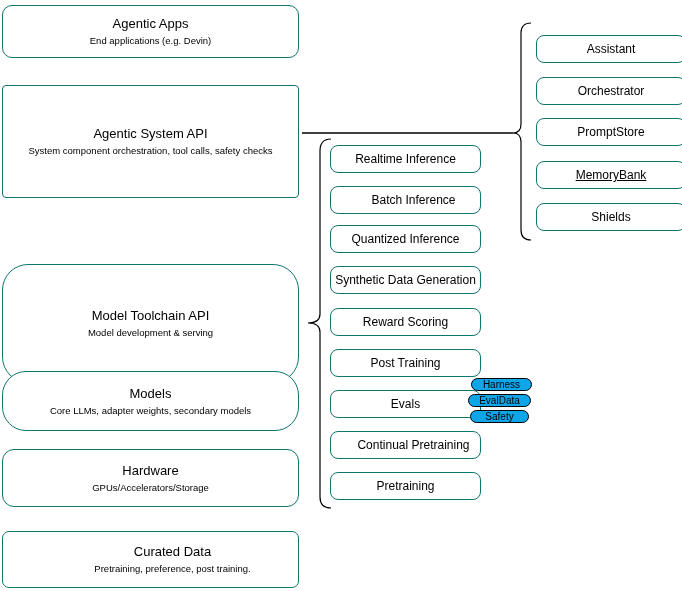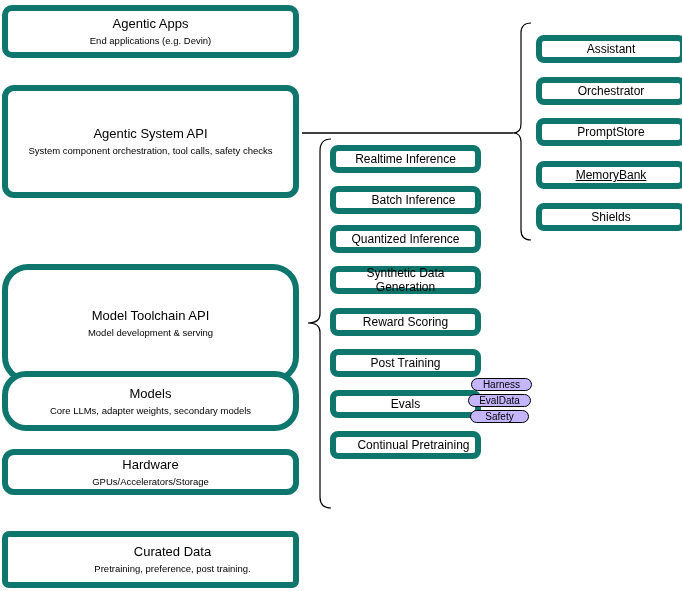--- a/index.html
+++ b/index.html
@@ -8,42 +8,42 @@
     width: 682px;
     height: 591px;
     background: #ffffff;
     font-family: "Liberation Sans", sans-serif;
     color: #000000;
     overflow: hidden;
   }
   .node {
     position: absolute;
     background: #ffffff;
-    border: 6px solid #0f766e;
+    border: 1px solid #0f766e;
     box-sizing: border-box;
     display: flex;
     flex-direction: column;
     align-items: center;
     justify-content: center;
     text-align: center;
   }
   .big { left: 2px; width: 297px; z-index: 1; }
   .big .title { font-size: 13px; line-height: 15px; }
   .big .sub { font-size: 9.5px; line-height: 12px; margin-top: 4px; }
   .mid {
     left: 330px; width: 151px; height: 28px;
     border-radius: 8px; font-size: 12px; z-index: 1;
   }
   .rightbox {
     left: 536px; width: 150px; height: 28px;
     border-radius: 8px; font-size: 12px; z-index: 1; align-items: center;
   }
   .pill {
     position: absolute;
-    background: #c4b5fd;
+    background: #0ea5e9;
     border: 1px solid #000000;
     border-radius: 7px;
     box-sizing: border-box;
     font-size: 10px;
     display: flex;
     align-items: center;
     justify-content: center;
     z-index: 3;
   }
   .connector-layer {
@@ -63,36 +63,36 @@
     <path d="M331,139 Q320,139 320,151 L320,314 Q320,323 308,323 Q320,323 320,332 L320,497 Q320,508 331,508" fill="none" stroke="#000000" stroke-width="1.2"></path>
     <path d="M531,23 Q521,23 521,33 L521,124 Q521,133 513,133 Q521,133 521,142 L521,230 Q521,240 531,240" fill="none" stroke="#000000" stroke-width="1.2"></path>
     <path d="M302,133 L513,133" fill="none" stroke="#000000" stroke-width="1.5"></path>
   </svg>
 
   <div class="node big" style="top:5px; height:53px; border-radius:10px;">
     <div class="title">Agentic Apps</div>
     <div class="sub">End applications (e.g. Devin)</div>
   </div>
 
-  <div class="node big" style="top:85px; height:113px; border-radius:12px;">
+  <div class="node big" style="top:85px; height:113px; border-radius:4px;">
     <div class="title">Agentic System API</div>
     <div class="sub">System component orchestration, tool calls, safety checks</div>
   </div>
 
   <div class="node big" style="top:224px; height:119px; border-radius:26px;margin-top:40px;">
     <div class="title">Model Toolchain API</div>
     <div class="sub">Model development &amp; serving</div>
   </div>
 
   <div class="node big" style="top:371px; height:60px; border-radius:24px;">
     <div class="title">Models</div>
     <div class="sub">Core LLMs, adapter weights, secondary models</div>
   </div>
 
-  <div class="node big" style="top:449px; height:46px; border-radius:12px;">
+  <div class="node big" style="top:449px; height:58px; border-radius:12px;">
     <div class="title">Hardware</div>
     <div class="sub">GPUs/Accelerators/Storage</div>
   </div>
 
   <div class="node big" style="top:531px; height:57px; border-radius:7px;padding-left:44px;">
     <div class="title">Curated Data</div>
     <div class="sub">Pretraining, preference, post training.</div>
   </div>
 
   <div class="node mid" style="top:145px;">
@@ -112,20 +112,23 @@
   </div>
   <div class="node mid" style="top:349px;">
     <span>Post Training</span>
   </div>
   <div class="node mid" style="top:390px;">
     <span>Evals</span>
   </div>
   <div class="node mid" style="top:431px;padding-left:16px;">
     <span>Continual Pretraining</span>
   </div>
+  <div class="node mid" style="top:472px;">
+    <span>Pretraining</span>
+  </div>
 
   <div class="pill" style="left:471px; top:378px; width:61px; height:13px;">
     <span>Harness</span>
   </div>
   <div class="pill" style="left:468px; top:394px; width:63px; height:13px;">
     <span>EvalData</span>
   </div>
   <div class="pill" style="left:470px; top:410px; width:59px; height:13px;">
     <span>Safety</span>
   </div>

